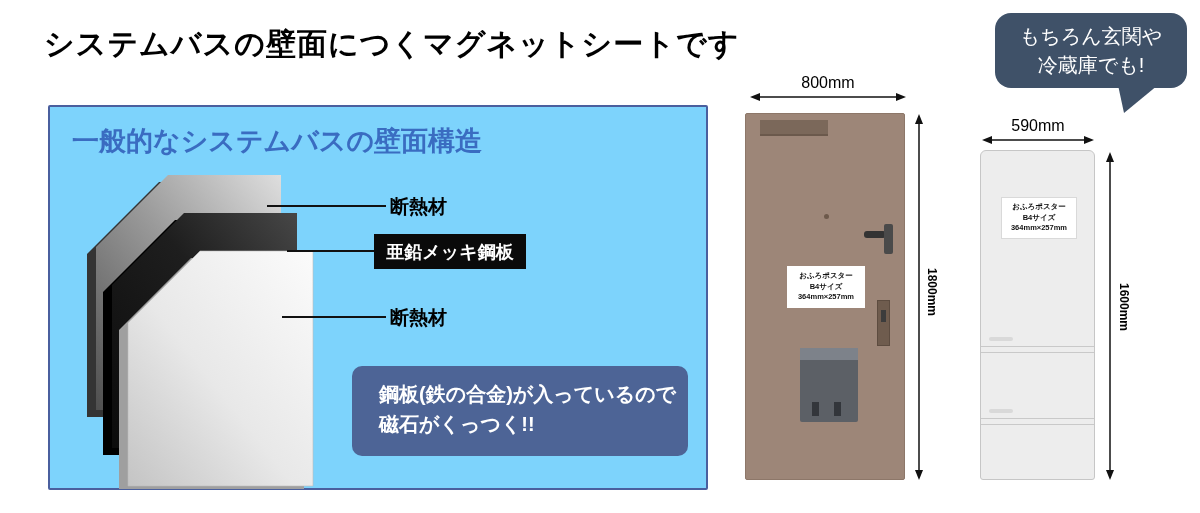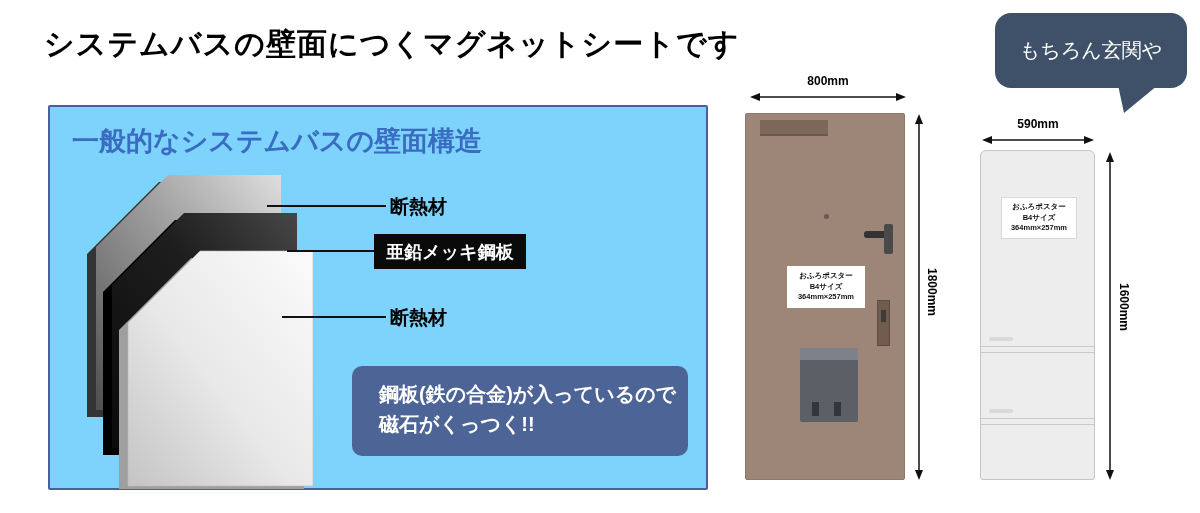--- a/index.html
+++ b/index.html
@@ -59,36 +59,37 @@
   
   .fridge{left:980px;top:150px;width:115px;height:330px;background:#ededed;border:1px solid #c6c6c6;
           border-radius:6px 6px 3px 3px;box-sizing:border-box;}
   .fridge-line{position:absolute;left:0;width:100%;height:1px;background:#c9c9c9;}
   .f-line-1{top:195px;} .f-line-1b{top:201px;}
   .f-line-2{top:267px;} .f-line-2b{top:273px;}
   .fridge-handle{position:absolute;left:8px;width:24px;height:4px;background:#d9d9d9;border-radius:2px;}
   .f-handle-1{top:186px;} .f-handle-2{top:258px;}
 
   
-  .dim-label-h{position:absolute;font-size:12px;font-weight:bold;text-align:center;color:#000;}
+  .dim-label-h{position:absolute;font-size:16px;font-weight:normal;text-align:center;color:#000;}
   .door-width-label{left:750px;top:74px;width:156px;}
   .fridge-width-label{left:982px;top:117px;width:112px;}
   .dim-label-v{position:absolute;writing-mode:vertical-rl;font-size:12px;font-weight:bold;color:#000;}
   .door-height-label{left:925px;top:268px;}
   .fridge-height-label{left:1117px;top:283px;}
 </style>
 </head>
 <body>
 
 <div class="stage">
 
   <div class="abs page-title">システムバスの壁面につくマグネットシートです</div>
 
   <div class="abs bubble">
     <span>もちろん玄関や</span>
+    <span>冷蔵庫でも!</span>
   </div>
   <svg class="abs bubble-tail" width="70" height="32">
     <polygon points="18,0 58,0 24,28" fill="#3f5168"></polygon>
   </svg>
 
   <div class="abs panel">
     <div class="abs panel-heading">一般的なシステムバスの壁面構造</div>
 
     <svg class="abs layers-svg" width="320" height="320" viewBox="0 0 320 320">
       <defs>

